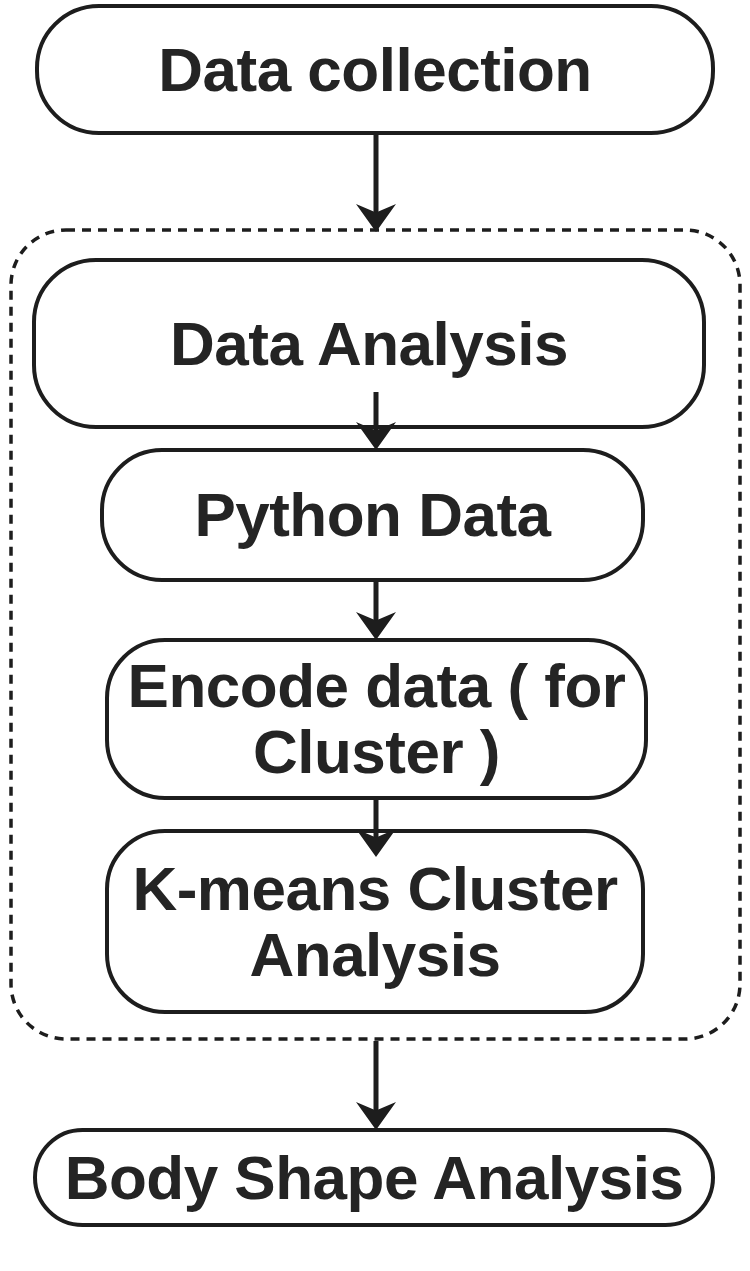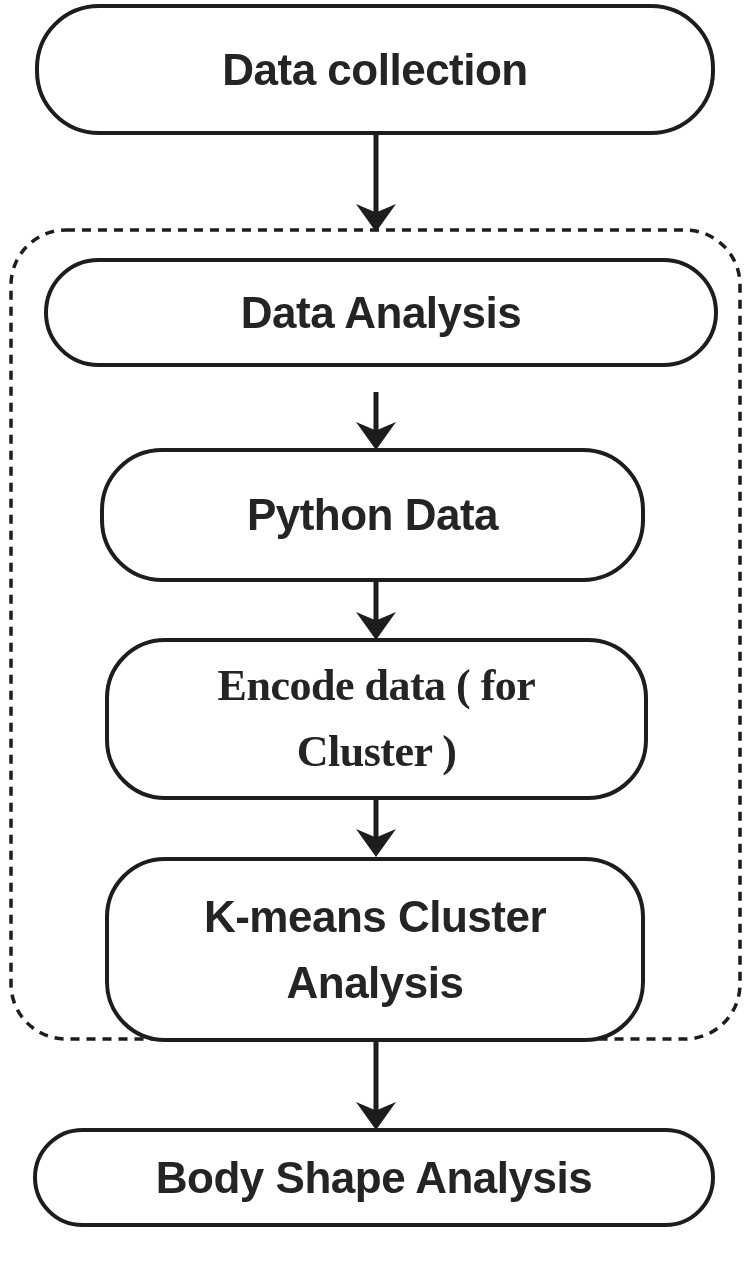--- a/index.html
+++ b/index.html
@@ -17,33 +17,33 @@
   }
   .node{
     position:absolute;
     box-sizing:border-box;
     background:var(--bg);
     border:4px solid var(--stroke);
     display:flex;flex-direction:column;
     align-items:center;justify-content:center;
     text-align:center;
     color:var(--text);
-    font-size:44px;
+    font-size:62px;
     font-weight:600;
     letter-spacing:-0.5px;
     line-height:66px;
     z-index:2;
   }
   .node .line{white-space:nowrap;}
   
   .n0{left:35px;top:4px;width:680px;height:131px;border-radius:64px;}
-  .n1{left:44px;top:258px;width:674px;height:109px;border-radius:64px;text-align:center;}
+  .n1{left:32px;top:258px;width:674px;height:171px;border-radius:64px;text-align:center;}
   .n2{left:100px;top:448px;width:545px;height:134px;border-radius:62px;}
-  .n3{left:105px;top:638px;width:543px;height:162px;border-radius:60px;font-family:Liberation Serif, serif;}
-  .n4{left:105px;top:857px;width:540px;height:185px;border-radius:60px;}
+  .n3{left:105px;top:638px;width:543px;height:162px;border-radius:60px;}
+  .n4{left:105px;top:829px;width:540px;height:185px;border-radius:60px;}
   .n5{left:33px;top:1128px;width:682px;height:99px;border-radius:66px;}
 
   
   .group{
     position:absolute;
     left:9px;top:228px;width:733px;height:813px;
     z-index:1;
   }
   .group svg{display:block;}
 

